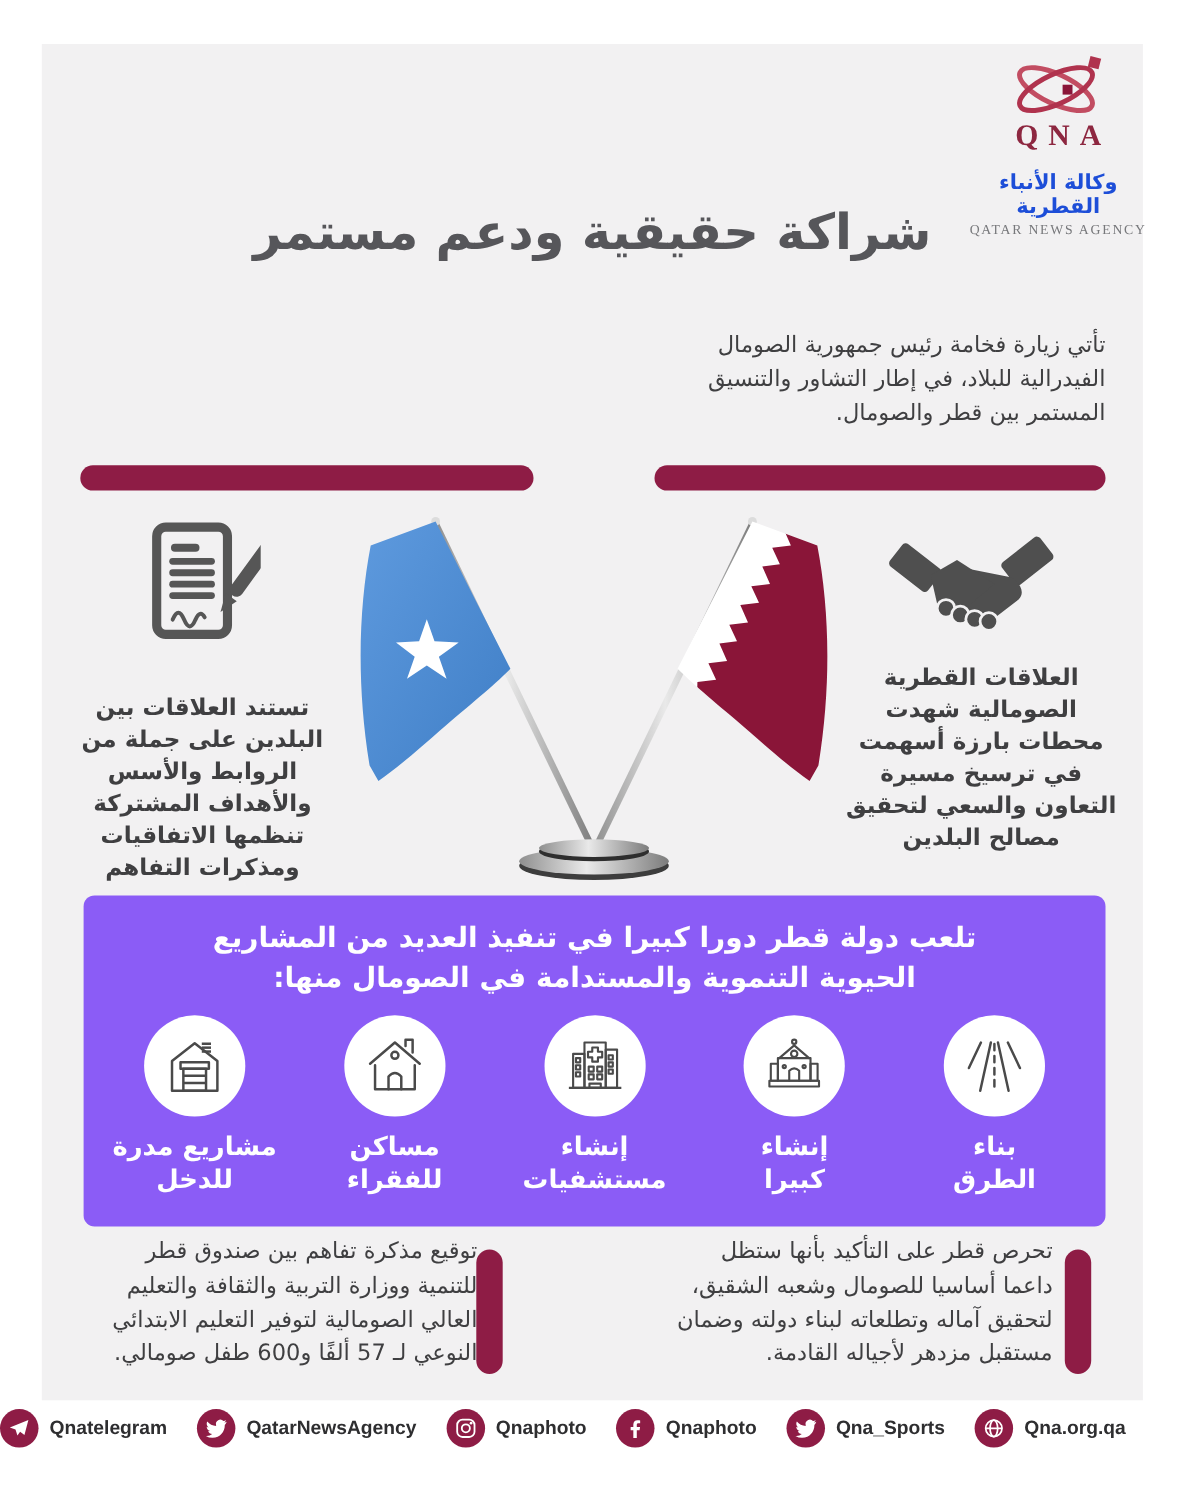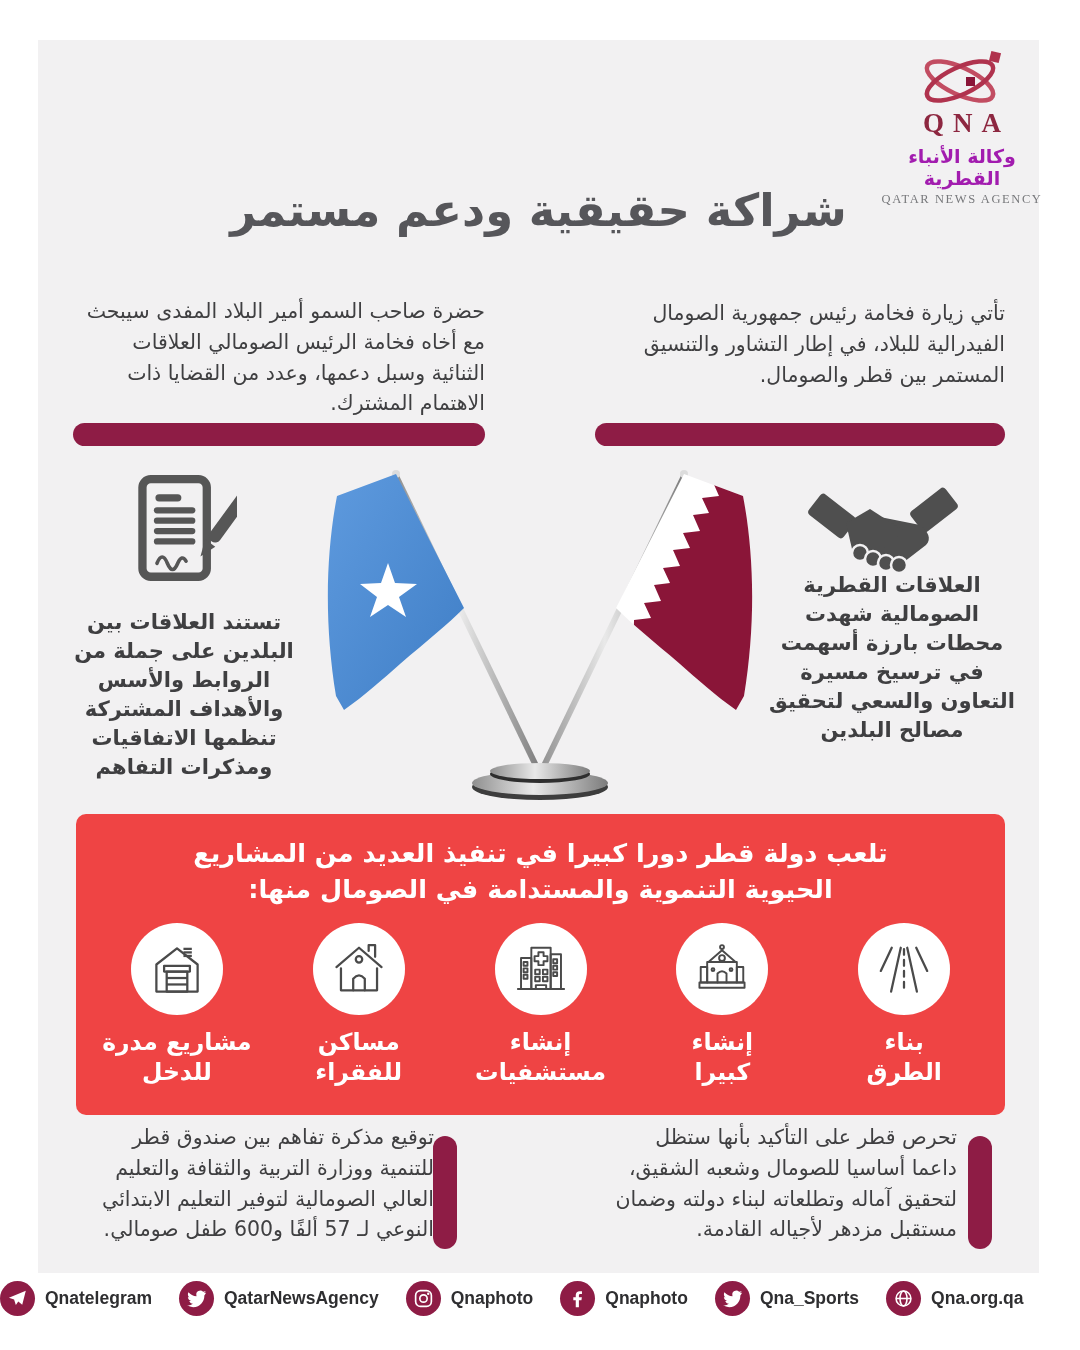--- a/index.html
+++ b/index.html
@@ -8,40 +8,40 @@
     font-family:"DejaVu Sans", sans-serif;overflow:hidden;
   }
   .card{
     position:absolute;left:38px;top:40px;width:1001px;height:1233px;
     background:#f2f1f2;
   }
   .abs{position:absolute;}
   
   .logo{left:836px;top:10px;width:176px;text-align:center;}
   .logo-abbr{font-family:"Liberation Serif", serif;font-size:27px;font-weight:bold;color:#8d2740;letter-spacing:9px;margin-left:9px;margin-top:-2px;}
-  .logo-ar{font-size:19px;font-weight:bold;color:#a21caf;margin-top:6px;direction:rtl;}
+  .logo-ar{font-size:19px;font-weight:bold;color:#1d4ed8;margin-top:16px;direction:rtl;}
   .logo-en{font-family:"Liberation Serif", serif;font-size:12.5px;color:#77787b;letter-spacing:1.6px;margin-top:3px;}
   .page-title{left:0;top:40px;width:1001px;text-align:center;font-size:76px;font-weight:bold;color:#9c1b49;direction:rtl;line-height:1.1;}
   .page-subtitle{left:0;top:144px;width:1001px;text-align:center;font-size:45px;font-weight:bold;color:#56565a;direction:rtl;}
   
   .para{direction:rtl;text-align:right;font-size:20.5px;line-height:1.5;color:#3f3f41;}
   .intro-left{left:35px;top:256px;width:412px;}
   .intro-right{left:557px;top:258px;width:410px;}
   .divider{height:23px;border-radius:12px;background:#8e1c45;}
   .divider-left{left:35px;top:383px;width:412px;}
   .divider-right{left:557px;top:383px;width:410px;}
   
   .side-text{direction:rtl;text-align:center;font-size:21px;line-height:1.38;color:#3f3f41;font-weight:bold;}
   .doc-icon{left:95px;top:434px;}
-  .doc-text{left:20px;top:568px;width:252px;}
+  .doc-text{left:20px;top:589px;width:252px;}
   .hand-icon{left:770px;top:447px;}
-  .hand-text{left:730px;top:531px;width:248px;}
+  .hand-text{left:730px;top:562px;width:248px;}
   .flags{left:262px;top:418px;}
   
-  .banner{left:38px;top:774px;width:929px;height:301px;background:#ef4444;border-radius:10px;}
+  .banner{left:38px;top:774px;width:929px;height:301px;background:#8b5cf6;border-radius:10px;}
   .banner-heading{margin:22px auto 0;width:780px;text-align:center;direction:rtl;color:#ffffff;font-weight:bold;font-size:25.5px;line-height:1.4;}
   .items{display:flex;direction:rtl;margin-top:16px;padding:0 10px;}
   .item{flex:1;text-align:center;}
   .item-circle{width:92px;height:92px;border-radius:50%;background:#ffffff;margin:0 auto;display:flex;align-items:center;justify-content:center;}
   .item-label{margin-top:12px;color:#ffffff;font-weight:bold;font-size:23.5px;line-height:1.28;direction:rtl;}
   .item-label span{display:block;text-align:center;}
   
   .outro-left{left:56px;top:1082px;width:340px;}
   .outro-right{left:567px;top:1082px;width:352px;}
   .vbar{width:24px;height:113px;border-radius:12px;background:#8e1c45;}
@@ -68,21 +68,20 @@
         <rect x="52" y="27" width="9" height="9" fill="#8a1538"></rect>
       </svg>
     </div>
     <div class="logo-abbr">QNA</div>
     <div class="logo-ar">وكالة الأنباء القطرية</div>
     <div class="logo-en">QATAR NEWS AGENCY</div>
   </div>
 
   <div class="abs page-subtitle">شراكة حقيقية ودعم مستمر</div>
 
-  <div class="abs para intro-left">حضرة صاحب السمو أمير البلاد المفدى سيبحث مع أخاه فخامة الرئيس الصومالي العلاقات الثنائية وسبل دعمها، وعدد من القضايا ذات الاهتمام المشترك.</div>
   <div class="abs para intro-right">تأتي زيارة فخامة رئيس جمهورية الصومال الفيدرالية للبلاد، في إطار التشاور والتنسيق المستمر بين قطر والصومال.</div>
   <div class="abs divider divider-left"></div>
   <div class="abs divider divider-right"></div>
 
   <div class="abs doc-icon">
     <svg width="104" height="110" viewBox="0 0 100 106">
       <g stroke="#565656" fill="none" stroke-linecap="round">
         <rect x="9" y="5" width="62" height="94" rx="8" stroke-width="8"></rect>
         <line x1="25" y1="23" x2="43" y2="23" stroke-width="7"></line>
         <line x1="23" y1="35" x2="57" y2="35" stroke-width="6"></line>

